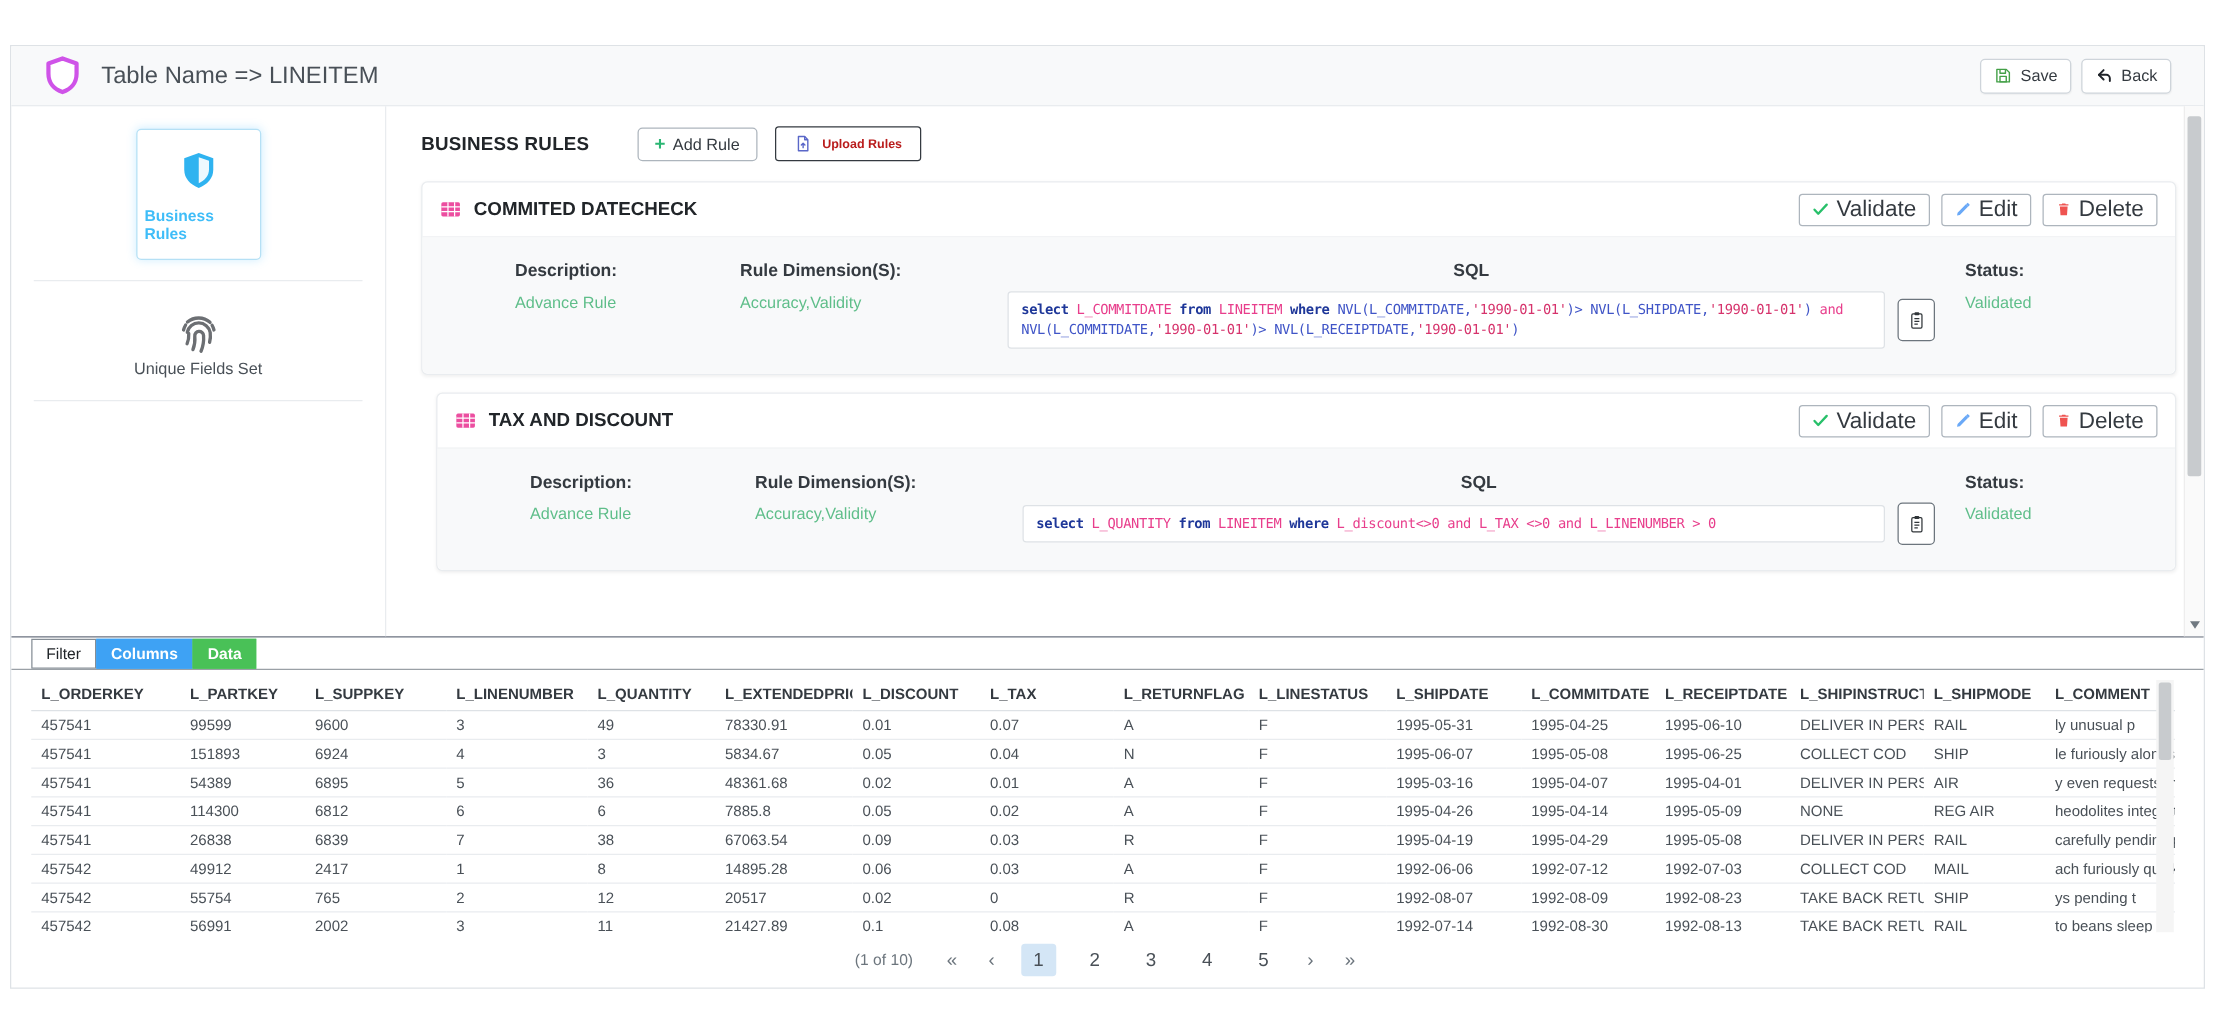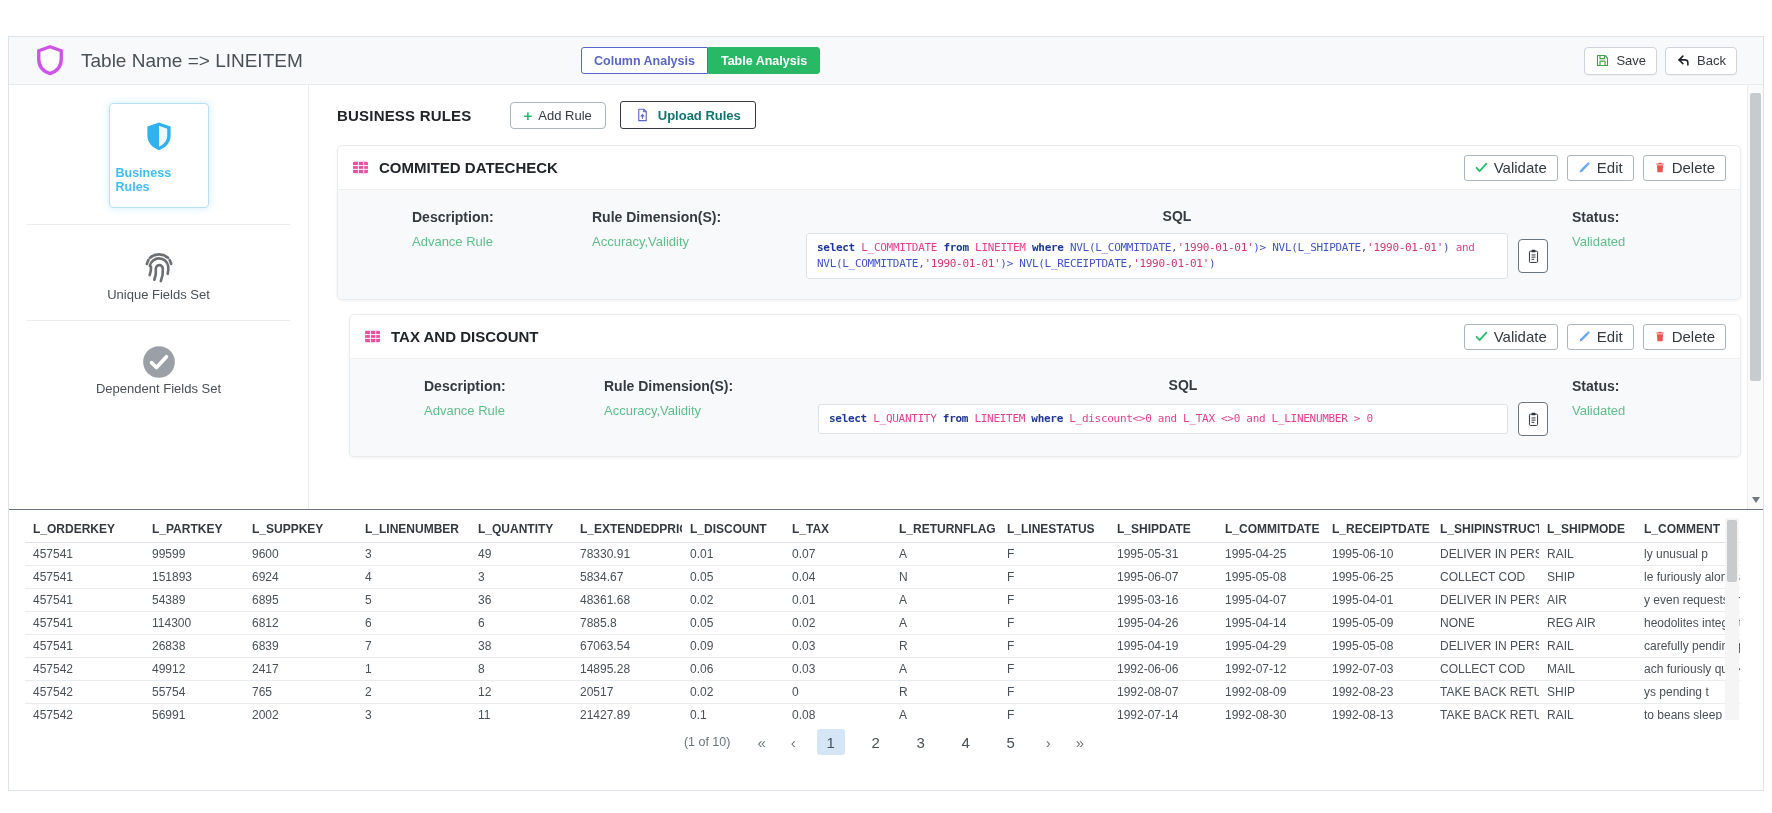--- a/index.html
+++ b/index.html
@@ -35,31 +35,31 @@
   .side-sep { border-top:1px solid #e9ecef; margin:16px 18px; }
   .side-item.plain { padding:6px 0 2px; }
 
   .content { flex:1; padding:16px 22px 0 28px; }
   .content-head { display:flex; align-items:center; }
   .section-title { font-size:15px; font-weight:800; color:#212529; letter-spacing:.2px; margin-right:38px; }
   .addrule-btn { display:flex; align-items:center; gap:6px; height:27px; padding:0 13px;
     border:1px solid #adb5bd; border-radius:4px; font-size:13px; color:#343a40; margin-right:14px; }
   .plus-glyph { color:#2bb673; font-weight:700; font-size:15px; }
   .upload-btn { display:flex; align-items:center; gap:8px; height:28px; padding:0 14px;
-    border:1px solid #343a40; border-radius:3px; font-size:13px; color:#0f766e; font-weight:600; }
+    border:1px solid #343a40; border-radius:3px; font-size:10px; color:#b91c1c; font-weight:600; }
 
   .rule-card { margin-top:16px; border:1px solid #e9ecef; border-radius:5px;
     box-shadow:0 1px 3px rgba(0,0,0,.06); background:#fff; }
   .rule-card + .rule-card { margin-top:14px;margin-left:12px; }
   .rule-head { height:44px; display:flex; align-items:center; padding:0 14px;
     border-bottom:1px solid #eef0f2; }
   .rule-title { display:flex; align-items:center; gap:10px; font-size:15px; font-weight:700; color:#212529; }
   .rule-actions { margin-left:auto; display:flex; gap:9px; }
   .mini-btn { display:flex; align-items:center; gap:6px; height:26px; padding:0 10px;
-    border:1px solid #adb5bd; border-radius:3px; font-size:15px; color:#343a40; }
+    border:1px solid #adb5bd; border-radius:3px; font-size:18px; color:#343a40; }
 
   .rule-body { display:flex; align-items:flex-start; background:#f8f9fa; border-radius:0 0 5px 5px;
     padding:18px 0 20px;justify-content:space-between; }
   .rb-label { font-size:14px; font-weight:700; color:#343a40; }
   .rb-value { display:block; margin-top:8px; font-size:13px; color:#5fbe8a; }
   .col-desc { width:140px; margin-left:74px; }
   .col-dim  { width:190px; margin-left:40px; text-align:left; }
   .col-sql  { flex:1; margin:0 24px; min-width:0; }
   .col-status { width:150px; margin-right:18px; }
   .sql-title { text-align:center; font-size:14px; font-weight:700; color:#343a40; margin-bottom:9px; }
@@ -118,24 +118,20 @@
   <div class="topbar">
     <div class="topbar-left">
       <span>
         <svg width="30" height="33" viewBox="0 0 24 26">
           <path d="M12 2l9 3.2v6.6c0 6-3.8 10-9 11.7-5.2-1.7-9-5.7-9-11.7V5.2z" fill="#fff" stroke="#cf53e8" stroke-width="2.7" stroke-linejoin="round"></path>
         </svg>
       </span>
       <span class="page-title">Table Name =&gt; LINEITEM</span>
     </div>
 
-    <div class="topbar-tabs">
-      <button class="tab-btn tab-col">Column Analysis</button>
-      <button class="tab-btn tab-tbl">Table Analysis</button>
-    </div>
 
     <div class="topbar-actions">
       <button class="bar-btn">
         <span>
           <svg width="15" height="15" viewBox="0 0 24 24" fill="none" stroke="#43a047" stroke-width="1.8" stroke-linejoin="round">
             <path d="M4 4h12l4 4v12H4z"></path>
               <path d="M8 4v5h7V4"></path>
               <rect x="8" y="13" width="8" height="7"></rect>
           </svg>
         </span>
@@ -179,29 +175,20 @@
             <path d="M6.5 11.3a5.6 5.6 0 0 1 11 .1c.2 1.6.1 3.2-.3 4.7"></path>
             <path d="M9.2 19.6c.8-2 1.1-4.3.9-6.5a2.1 2.1 0 0 1 4.2-.3c.2 2.7-.2 5.3-1.2 7.6"></path>
             <path d="M6.4 16.8c.6-1.5.9-3.2.8-4.9"></path>
           </svg>
         </span>
         <span class="side-label">Unique Fields Set</span>
       </div>
 
       <div class="side-sep"></div>
 
-      <div class="side-item plain">
-        <span>
-          <svg width="38" height="38" viewBox="0 0 24 24">
-            <circle cx="12" cy="12" r="10" fill="#9aa0a6"></circle>
-            <path d="M7.3 12.4l3.1 3.1 6.3-6.8" fill="none" stroke="#fff" stroke-width="2.3" stroke-linecap="round" stroke-linejoin="round"></path>
-          </svg>
-        </span>
-        <span class="side-label">Dependent Fields Set</span>
-      </div>
     </aside>
 
     <section class="content">
       <div class="content-head">
         <span class="section-title">BUSINESS RULES</span>
         <button class="addrule-btn">
           <span class="plus-glyph">+</span>
           <span>Add Rule</span>
         </button>
         <button class="upload-btn">
@@ -360,20 +347,25 @@
       </div>
     </section>
 
     <div class="vscroll">
       <div class="vscroll-thumb"></div>
       <div class="vscroll-arrow"></div>
     </div>
   </div>
 
   <div class="bottom">
+    <div class="btabs">
+      <button class="btab btab-plain">Filter</button>
+      <button class="btab btab-blue">Columns</button>
+      <button class="btab btab-green">Data</button>
+    </div>
 
     <div class="table-wrap">
       <table class="data">
           <colgroup>
             <col style="width: 119px;">
             <col style="width: 100px;">
             <col style="width: 113px;">
             <col style="width: 113px;">
             <col style="width: 102px;">
             <col style="width: 110px;">

